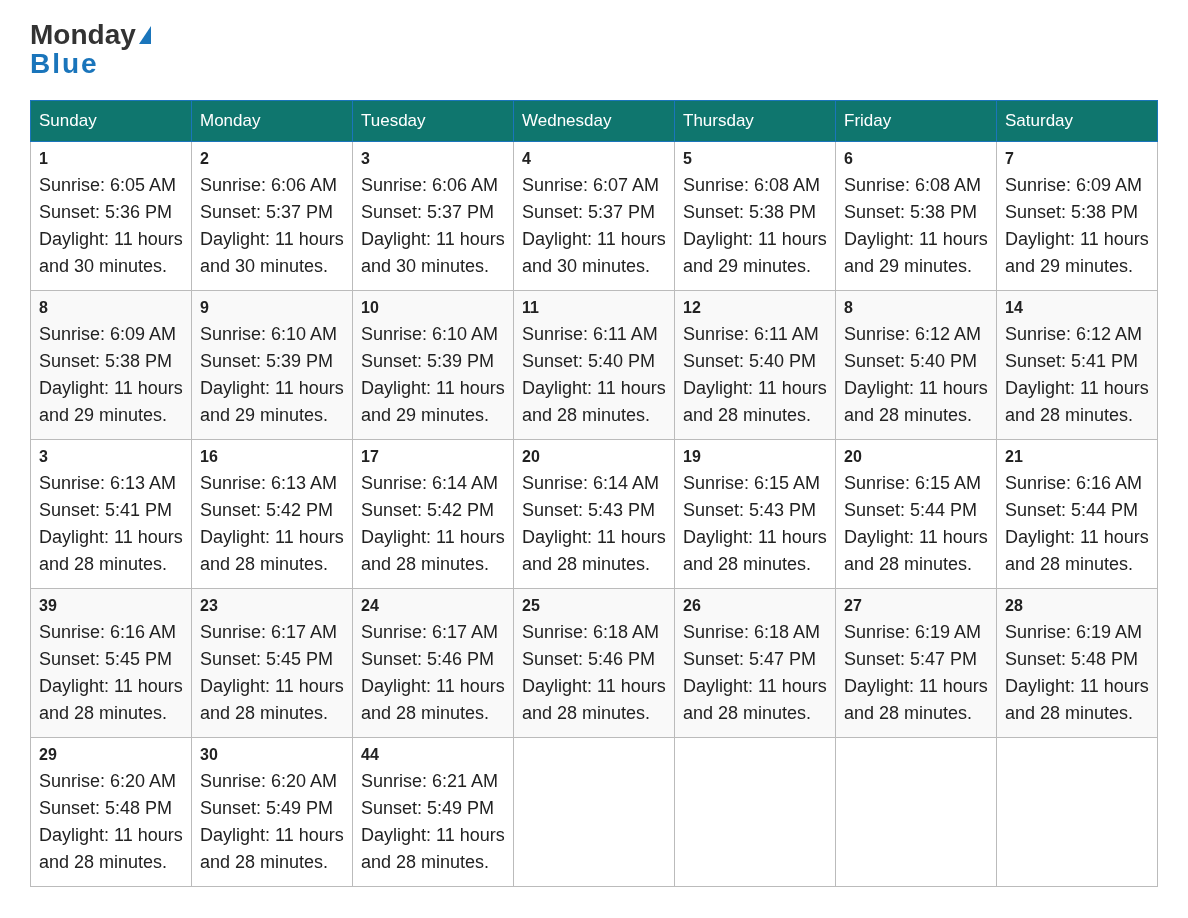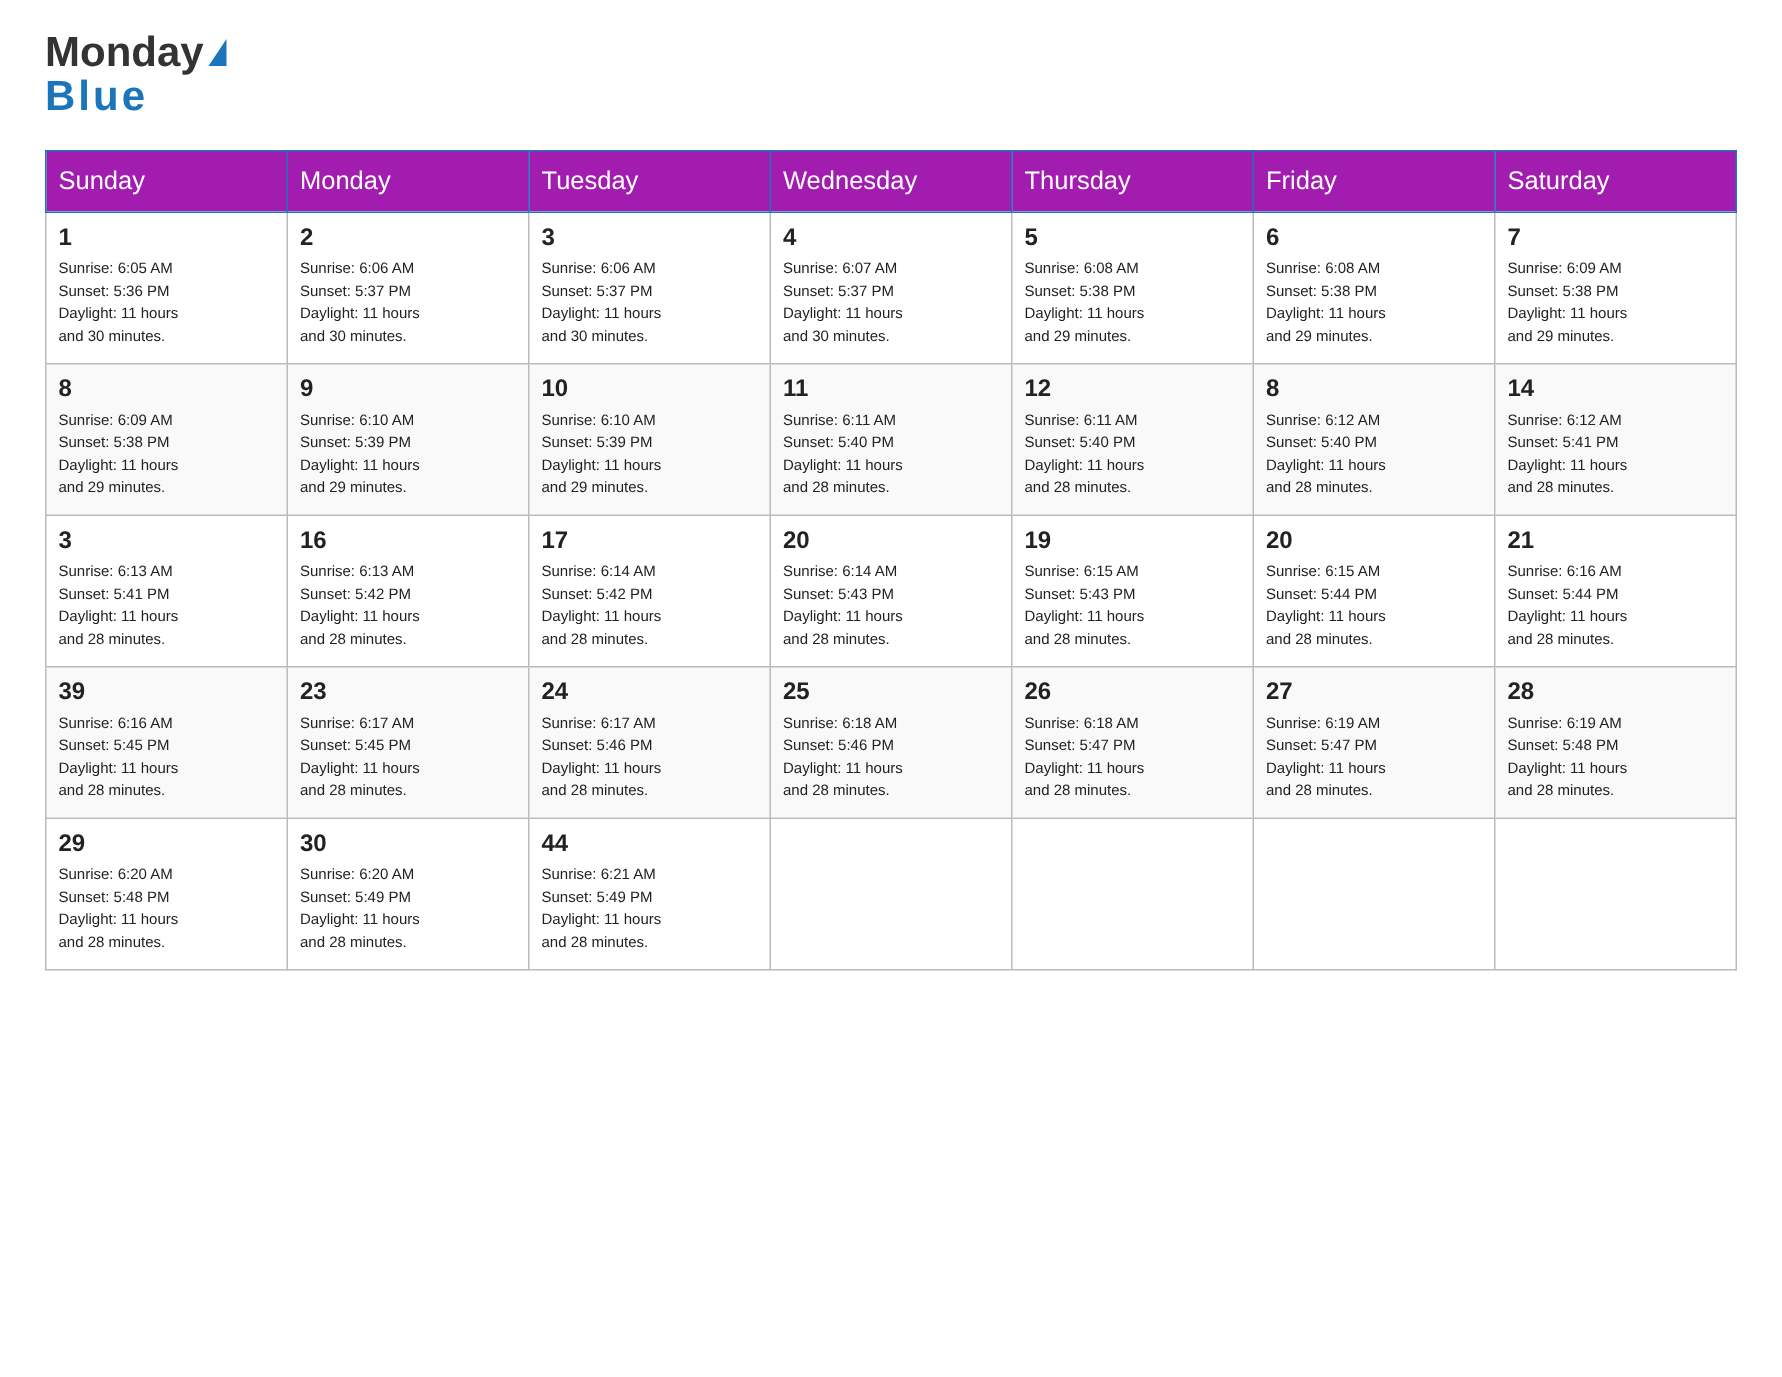--- a/index.html
+++ b/index.html
@@ -47,21 +47,21 @@
       font-size: 22px;
       color: #444;
       margin-top: 4px;
     }
     .calendar-table {
       width: 100%;
       border-collapse: collapse;
       border: 1px solid #aaa;
     }
     .calendar-table th {
-      background-color: #a21caf;
+      background-color: #0f766e;
       color: #fff;
       font-size: 17px;
       font-weight: normal;
       padding: 10px 8px;
       text-align: left;
       border: 1px solid #1a75bb;
     }
     .calendar-table td {
       vertical-align: top;
       padding: 8px 8px 10px 8px;
@@ -71,21 +71,21 @@
       color: #222;
       min-height: 90px;
     }
     .day-number {
       font-size: 16px;
       font-weight: bold;
       margin-bottom: 4px;
       display: block;
     }
     .day-info {
-      font-size: 10px;
+      font-size: 18px;
       line-height: 1.5;
     }
     .empty-cell {
       background: #fff;
     }
     tr:nth-child(even) td {
       background-color: #f9f9f9;
     }
     tr:nth-child(odd) td {
       background-color: #fff;

